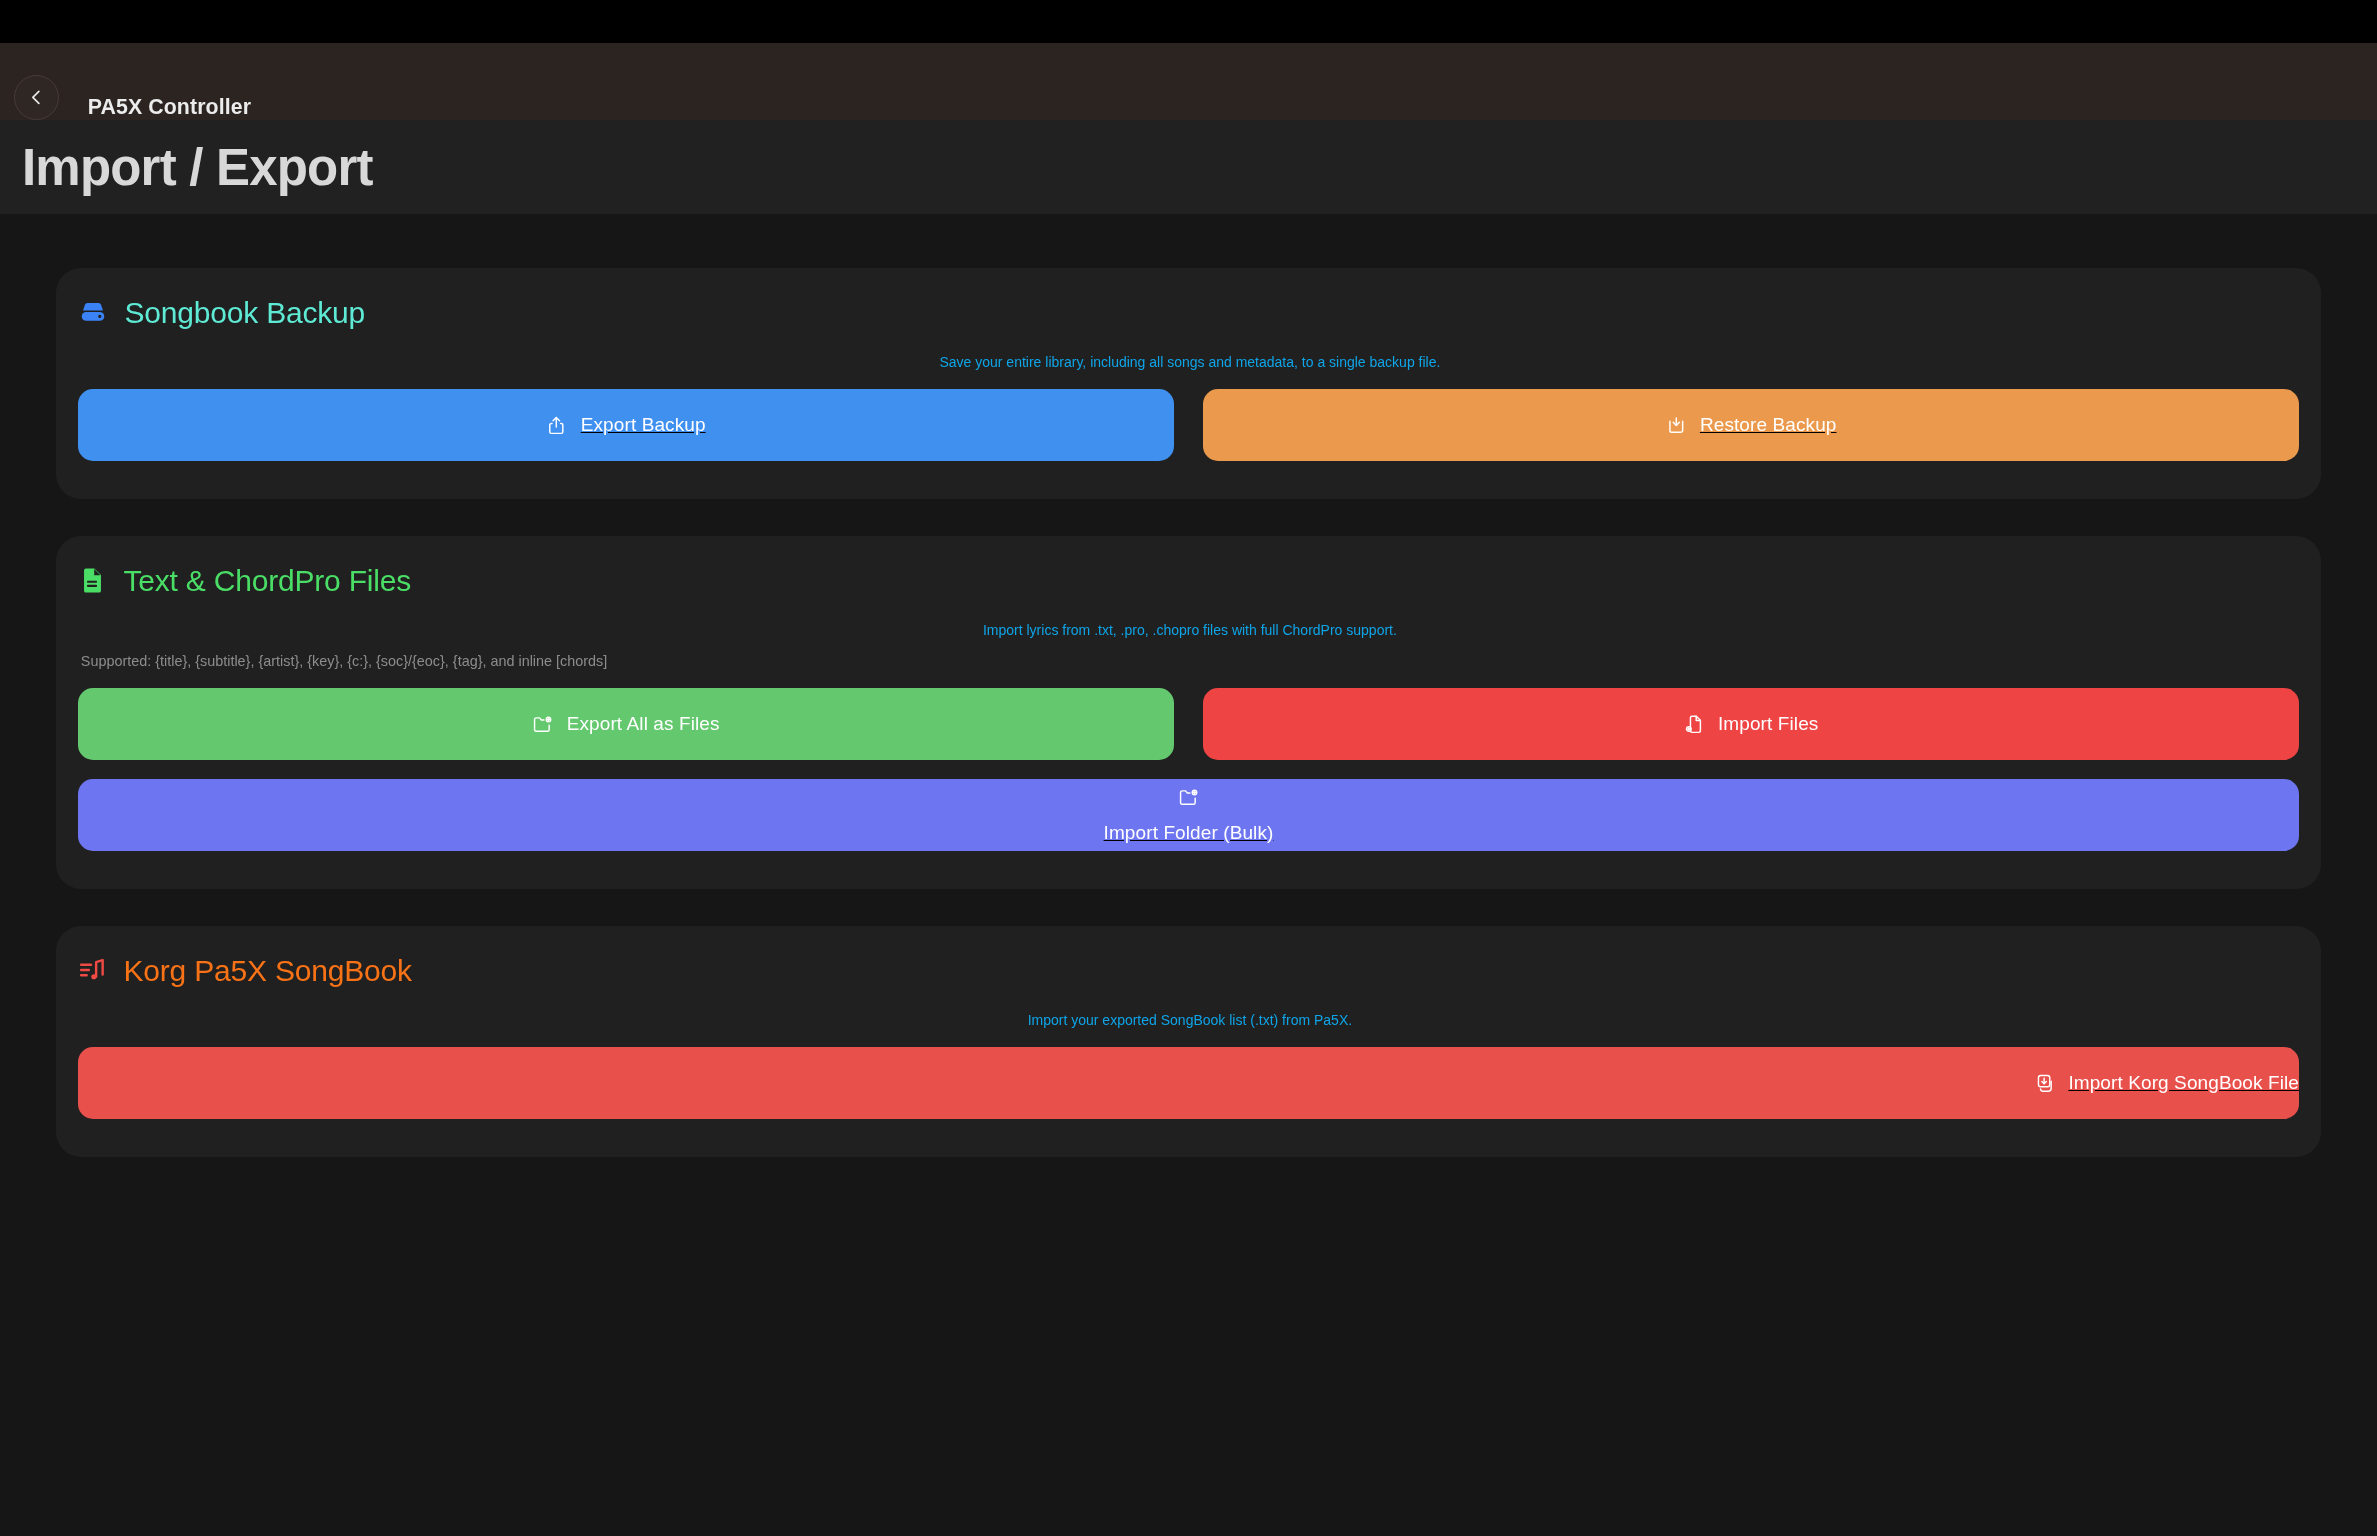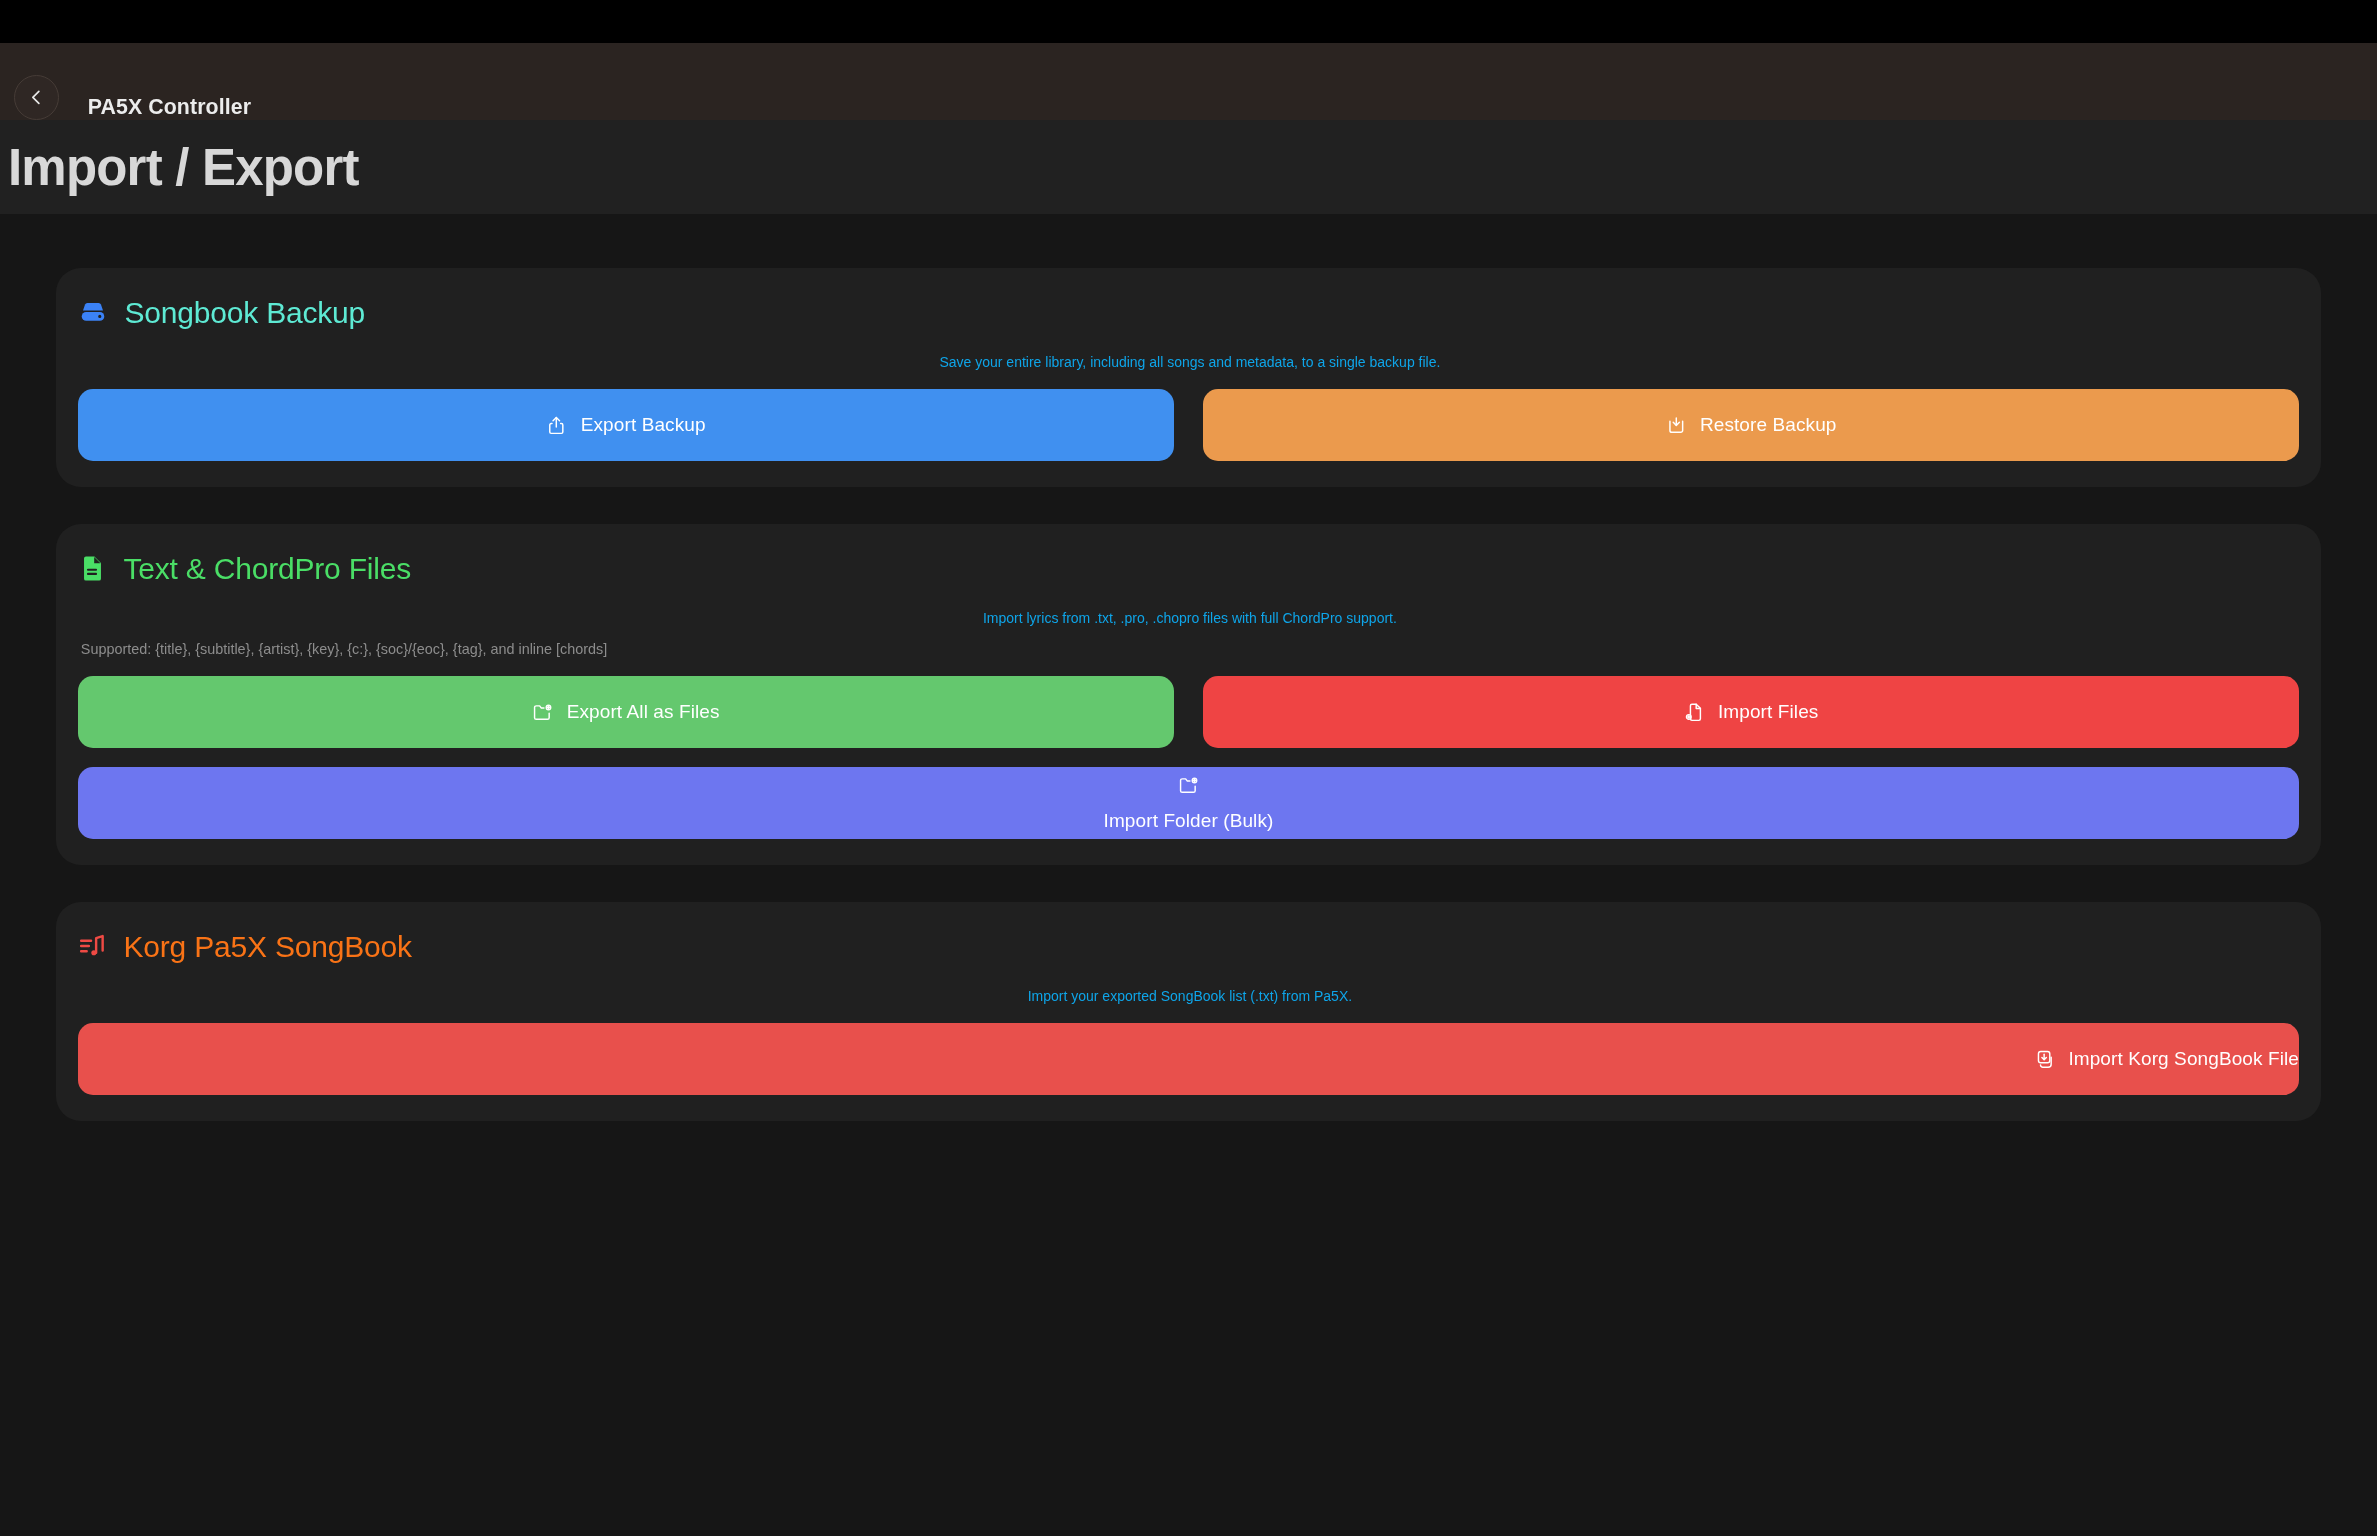--- a/index.html
+++ b/index.html
@@ -51,21 +51,21 @@
     letter-spacing: 0.1px;
   }
 
   
   #title-band {
     width: 2377px;
     height: 94px;
     background: #212121;
     display: flex;
     align-items: center;
-    padding-left: 8px;
+    padding-left: 22px;
   }
   #page-title {
     color: #d8d8d8;
     font-size: 51px;
     font-weight: bold;
     letter-spacing: -0.8px;
     line-height: 1;
   }
 
   
@@ -116,21 +116,21 @@
     margin-bottom: 18px;
     padding-left: 2.8px;
   }
 
   
   .btn-row {
     display: flex;
     gap: 29px;
     margin-bottom: 19px;
   }
-  .btn-row:last-child { margin-bottom: 0; }
+  .btn-row:last-child { margin-bottom: 12px; text-decoration: underline; }
 
   .btn {
     flex: 1 1 0;
     height: 72px;
     border-radius: 15px;
     border: none;
     display: flex;
     align-items: center;
     justify-content: center;
     gap: 13.8px;

